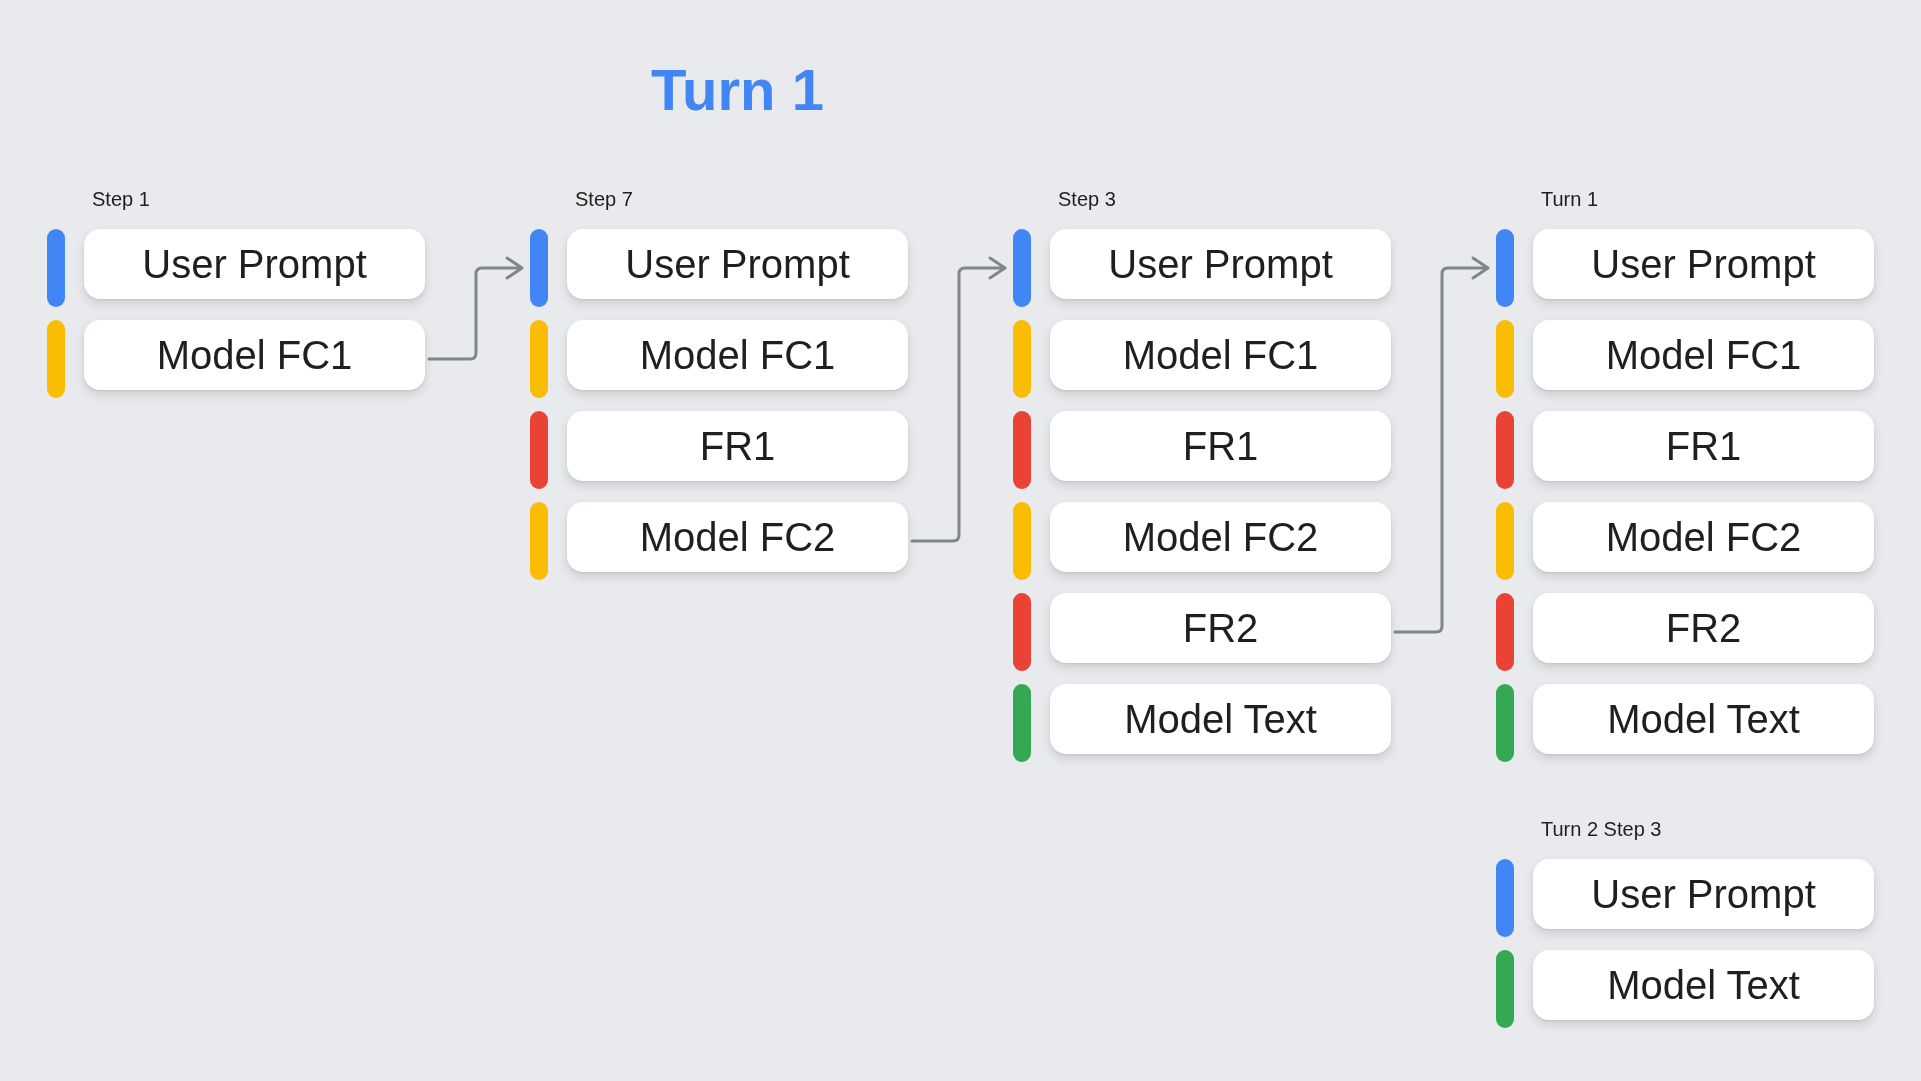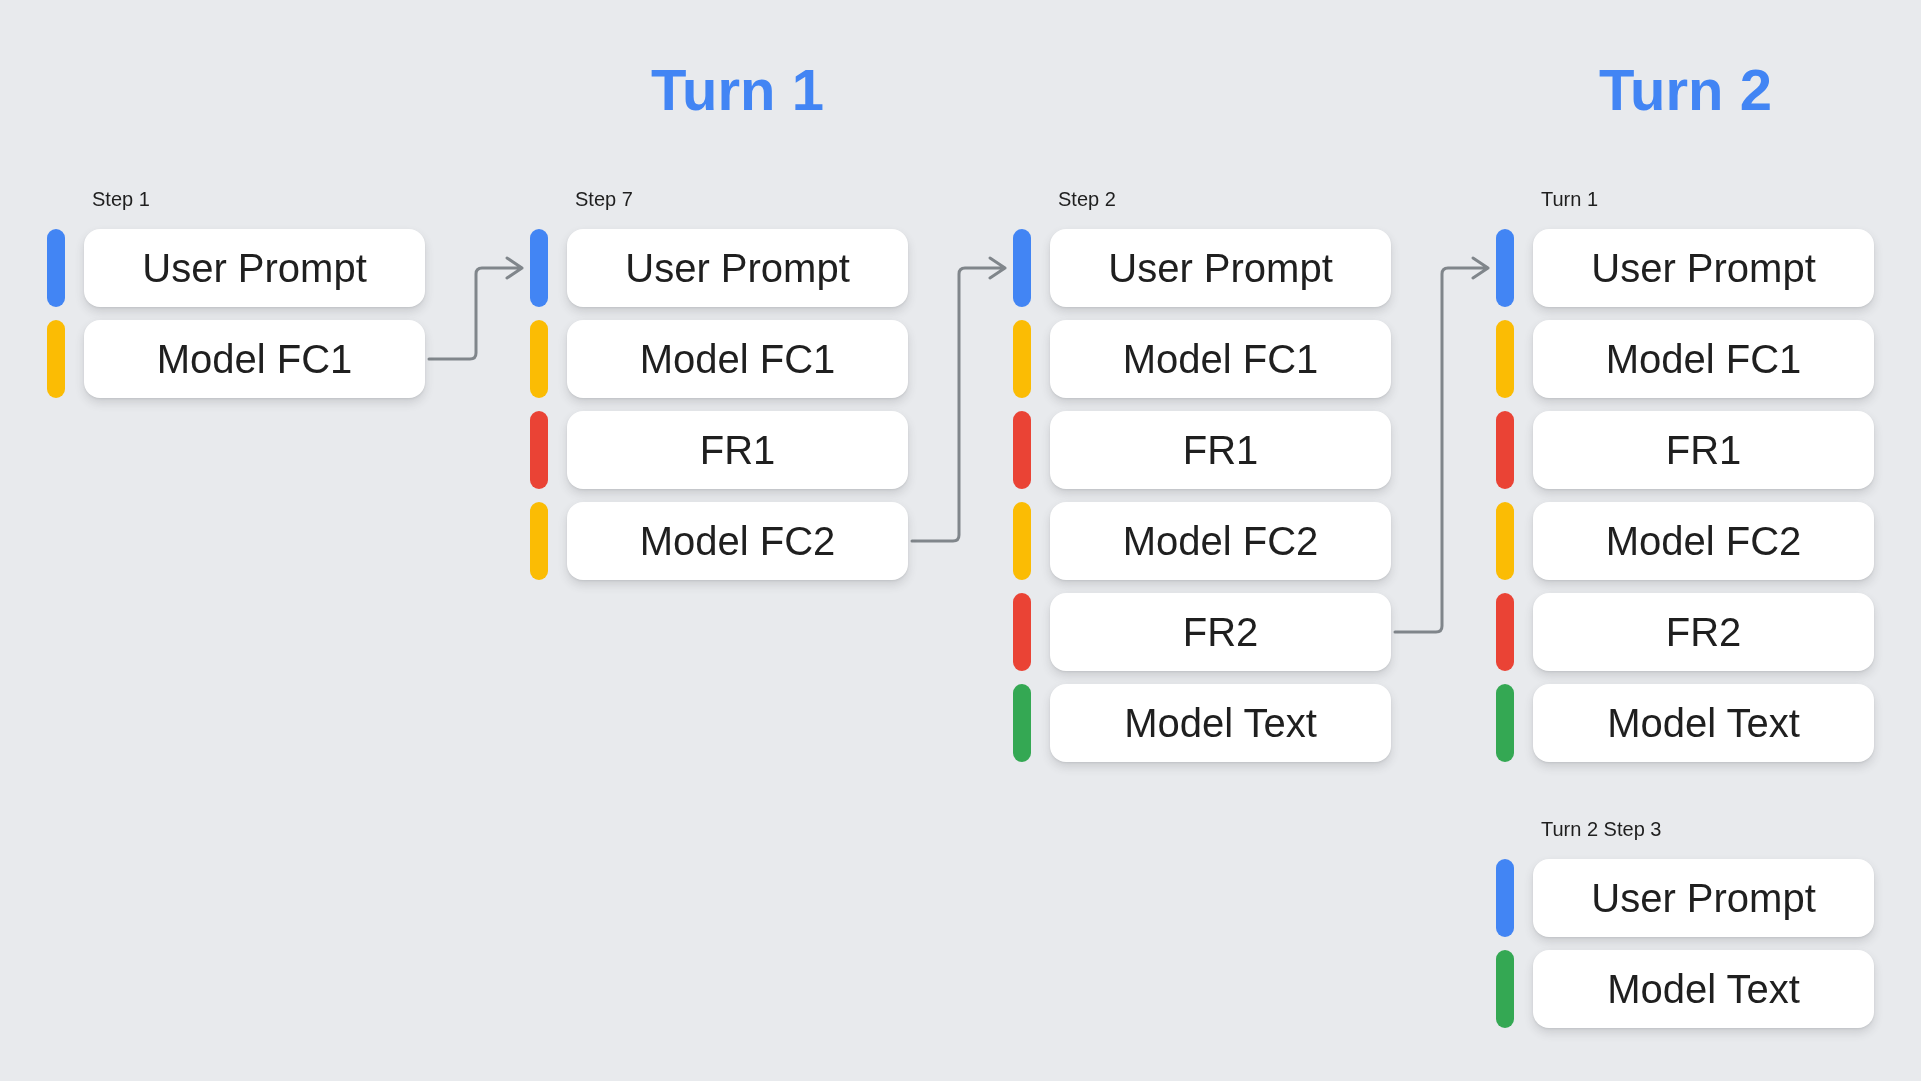--- a/index.html
+++ b/index.html
@@ -51,40 +51,39 @@
   .row { position: absolute; display: flex; }
   .color-bar {
     width: 18px;
     height: 78px;
     border-radius: 9px;
     flex: 0 0 18px;
   }
   .card {
     margin-left: 19px;
     width: 341px;
-    height: 78px;
+    height: 70px;
     background: #FFFFFF;
     border-radius: 16px;
     box-shadow: 0 5px 10px rgba(60,64,67,0.16), 0 1px 2px rgba(60,64,67,0.10);
     display: flex;
     align-items: center;
     justify-content: center;
   }
   .card-text {
     font-size: 40px;
     color: #1F1F1F;
     white-space: nowrap;
   }
 </style>
 </head>
 <body>
 
 <div class="canvas">
   <h1 class="turn-header" id="turn1-header">Turn 1</h1>
-  <h1 class="turn-header" id="turn2-header">Turn 2</h1>
 
   <svg class="arrows-layer" id="arrows-layer" viewBox="0 0 1921 1081">
       <path d="M 429 359 H 470 Q 476 359 476 353 V 274 Q 476 268 482 268 H 522 M 507 258 L 522 268 L 507 278" fill="none" stroke="#80868B" stroke-width="3" stroke-linecap="round" stroke-linejoin="round"></path>
       <path d="M 912 541 H 953 Q 959 541 959 535 V 274 Q 959 268 965 268 H 1005 M 990 258 L 1005 268 L 990 278" fill="none" stroke="#80868B" stroke-width="3" stroke-linecap="round" stroke-linejoin="round"></path>
       <path d="M 1395 632 H 1436 Q 1442 632 1442 626 V 274 Q 1442 268 1448 268 H 1488 M 1473 258 L 1488 268 L 1473 278" fill="none" stroke="#80868B" stroke-width="3" stroke-linecap="round" stroke-linejoin="round"></path>
     </svg>
 
   <div id="columns-root">
       <div class="column" style="left: 47px; top: 0px;">
         <div class="column-label" style="left: 45px; top: 187px;">Step 1</div>
@@ -122,21 +121,21 @@
           </div>
         </div>
         <div class="row" style="left: 0px; top: 502px;">
           <div class="color-bar" style="background: rgb(251, 188, 4);"></div>
           <div class="card">
             <span class="card-text">Model FC2</span>
           </div>
         </div>
       </div>
       <div class="column" style="left: 1013px; top: 0px;">
-        <div class="column-label" style="left: 45px; top: 187px;">Step 2</div>
+        <div class="column-label" style="left: 45px; top: 187px;">Step 3</div>
         <div class="row" style="left: 0px; top: 229px;">
           <div class="color-bar" style="background: rgb(66, 133, 244);"></div>
           <div class="card">
             <span class="card-text">User Prompt</span>
           </div>
         </div>
         <div class="row" style="left: 0px; top: 320px;">
           <div class="color-bar" style="background: rgb(251, 188, 4);"></div>
           <div class="card">
             <span class="card-text">Model FC1</span>

